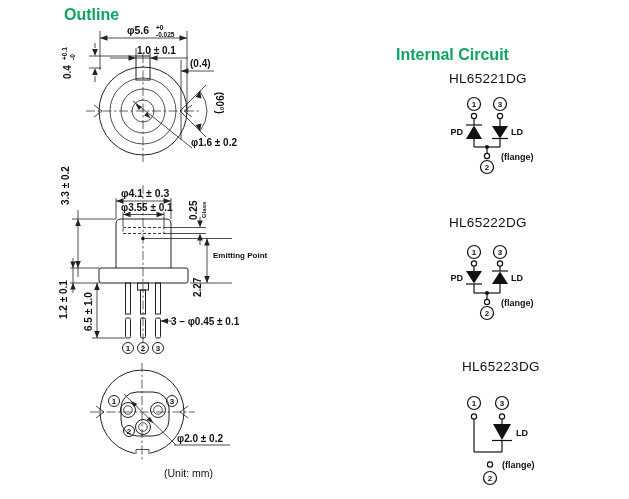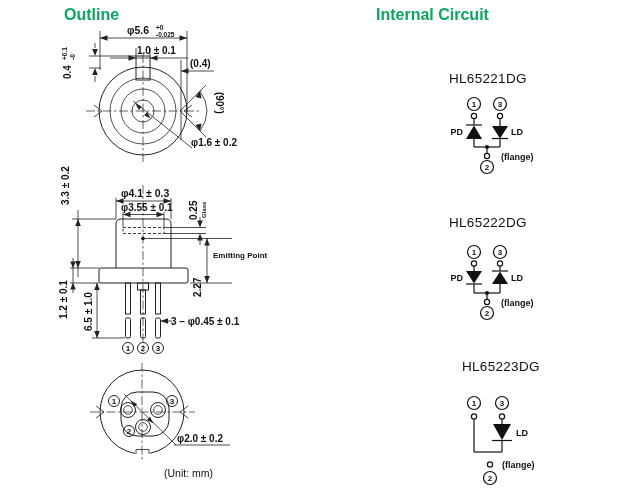--- a/index.html
+++ b/index.html
@@ -1,20 +1,20 @@
 <!DOCTYPE html>
 <html><head>
 <meta charset="utf-8">
 <style>
   html,body{margin:0;padding:0;background:#fff;}
   .page{position:relative;width:629px;height:499px;background:#ffffff;overflow:hidden;
         font-family:"Liberation Sans",sans-serif;}
   .heading{position:absolute;top:6px;font-size:16px;font-weight:bold;color:#0FA363;margin:0;}
   #outline-h{left:64px;}
-  #circuit-h{left:376px;}
+  #circuit-h{left:396px;margin-top:40px;}
   svg{position:absolute;left:0;top:0;}
   .ln{stroke:#222;stroke-width:1;fill:none;}
   .tn{stroke:#222;stroke-width:0.8;fill:none;}
   .cl{stroke:#222;stroke-width:0.7;fill:none;stroke-dasharray:9 2.5 2.5 2.5;}
   .dsh{stroke:#222;stroke-width:0.9;fill:none;stroke-dasharray:3 2;}
   .ah{fill:#222;stroke:none;}
   .blk{fill:#111;stroke:none;}
   .wht{fill:#fff;stroke:none;}
   text{fill:#111;}
   .dim{font:bold 10px "Liberation Sans",sans-serif;}

